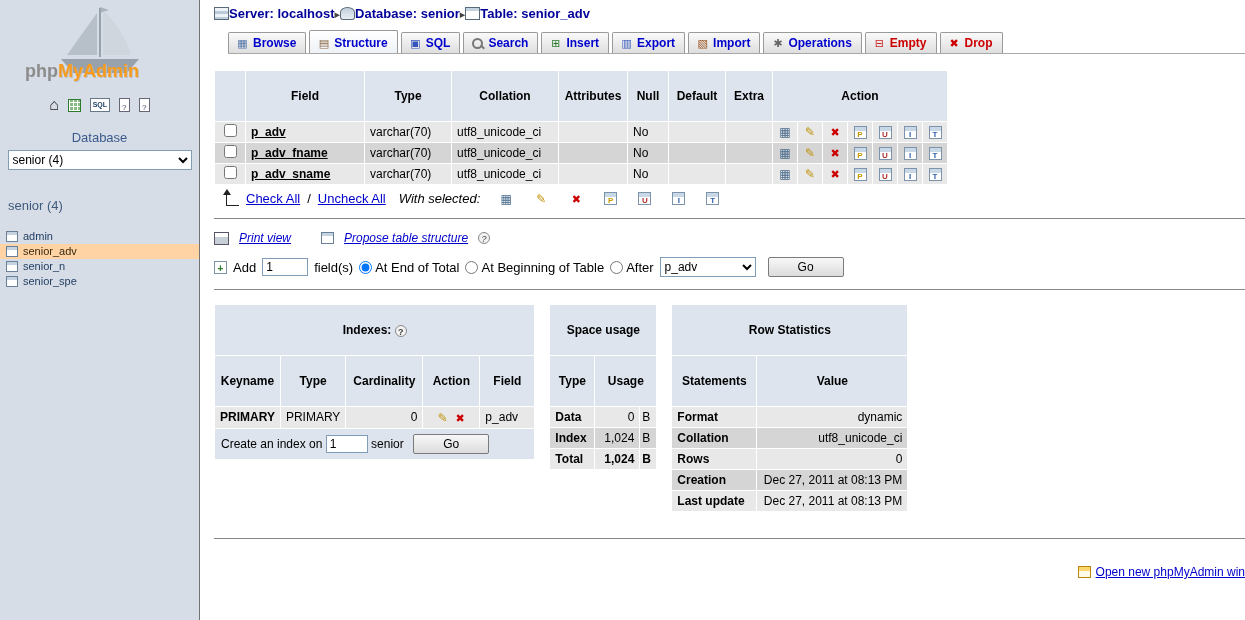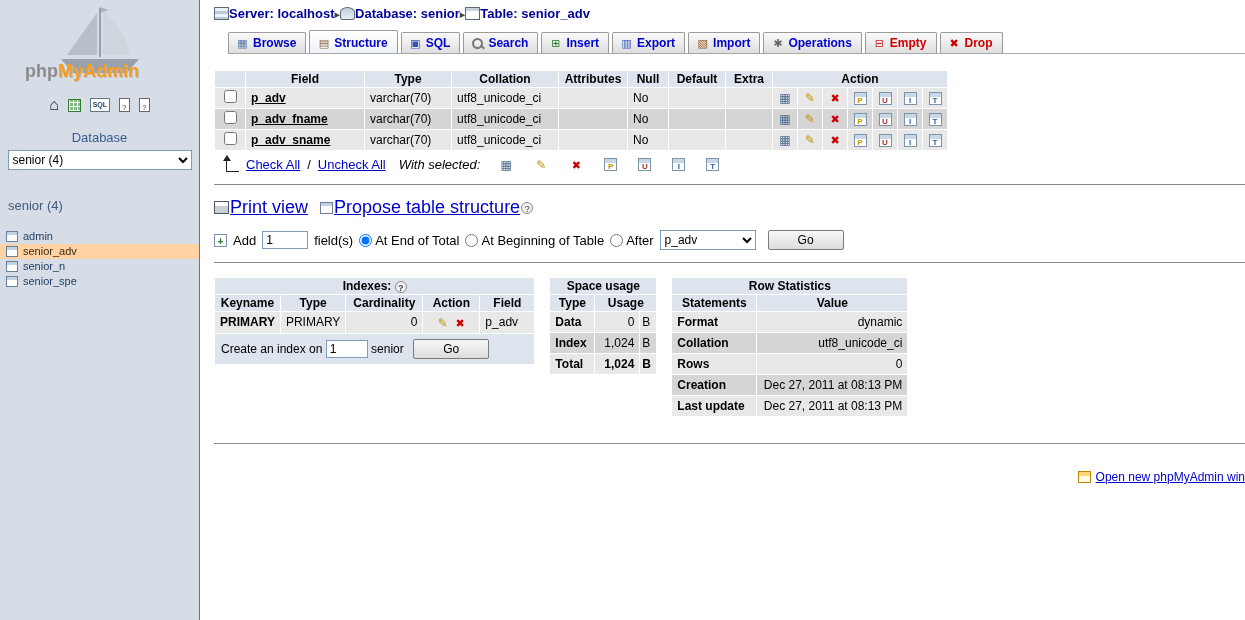--- a/index.html
+++ b/index.html
@@ -68,21 +68,21 @@
   .tico-insert::after { content:"⊞"; color:#2a7a2a; }
   .tico-export::after { content:"▥"; color:#3355bb; }
   .tico-import::after { content:"▧"; color:#995522; }
   .tico-operations::after { content:"✱"; color:#666; }
   .tico-empty::after { content:"⊟"; color:#cc2222; }
   .tico-drop::after { content:"✖"; color:#cc0000; }
 
   .content { padding:16px 14px 0 14px; }
 
   table { border-collapse:separate; border-spacing:1px; }
-  th { background:#dde4ed; font-weight:bold; padding:1px 5px; font-size:12px; text-align:center; }
+  th { background:#dde4ed; font-weight:bold; padding:18px 5px; font-size:12px; text-align:center; }
   td { padding:3px 5px; font-size:12px; }
   tr.odd  td { background:#e8e8e8; }
   tr.even td { background:#d5d5d5; }
   td.chk { text-align:center; padding:1px; }
   td.icell { text-align:center; padding:1px 2px; }
   .fieldname { font-weight:bold; text-decoration:underline; }
   td.center { text-align:center; }
   .num { text-align:right; }
   .b { font-weight:bold; }
 
@@ -106,21 +106,21 @@
   .checkrow { display:flex; align-items:center; gap:7px; margin:6px 0 0 4px; font-size:13px; }
   .corner-arrow { width:13px; height:15px; border-left:1px solid #222; border-bottom:1px solid #222; position:relative; margin-left:8px; }
   .corner-arrow::before { content:""; position:absolute; left:-4px; top:-2px;
     border-left:4px solid transparent; border-right:4px solid transparent; border-bottom:6px solid #222; }
   a { color:#0000cc; text-decoration:underline; cursor:pointer; }
   .withsel { font-style:italic; margin-left:6px; }
   .selicons { display:flex; align-items:center; gap:21px; margin-left:12px; }
 
   hr.rule { border:none; border-top:1px solid #888; margin:12px -14px 12px 0; }
 
-  .printrow { display:flex; align-items:center; gap:1px; font-size:18px; }
+  .printrow { display:flex; align-items:center; gap:10px; font-size:12px;font-style:italic; }
   .gapper { width:10px; }
   .addrow { display:flex; align-items:center; gap:6px; margin-top:12px; font-size:13px; }
   input.txt { width:46px; height:18px; border:1px solid #7f9db9; font-size:12px; font-family:inherit; padding:1px 3px; }
   .addrow select { min-width:96px; height:20px; }
   .btn { font-family:inherit; font-size:12px; padding:2px 29px; background:linear-gradient(#f7f7f7,#dcdcdc);
     border:1px solid #7b7b7b; border-radius:2px; cursor:pointer; margin-left:6px; }
   label { display:flex; align-items:center; gap:3px; cursor:pointer; }
   input[type=radio], input[type=checkbox] { margin:0; cursor:pointer; }
 
   .bottom { display:flex; align-items:flex-start; gap:14px; margin-top:14px; }

